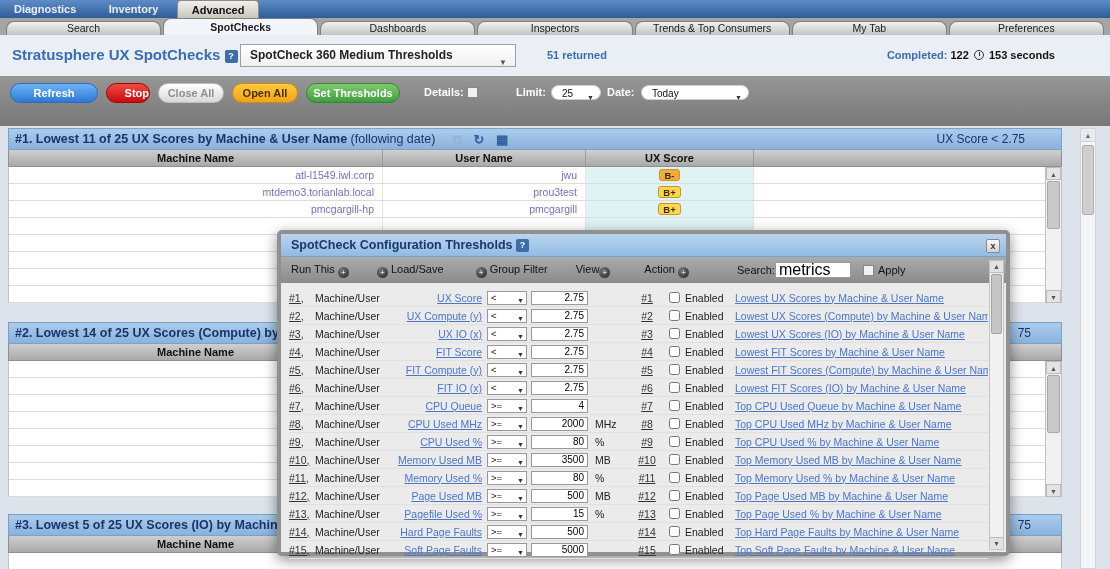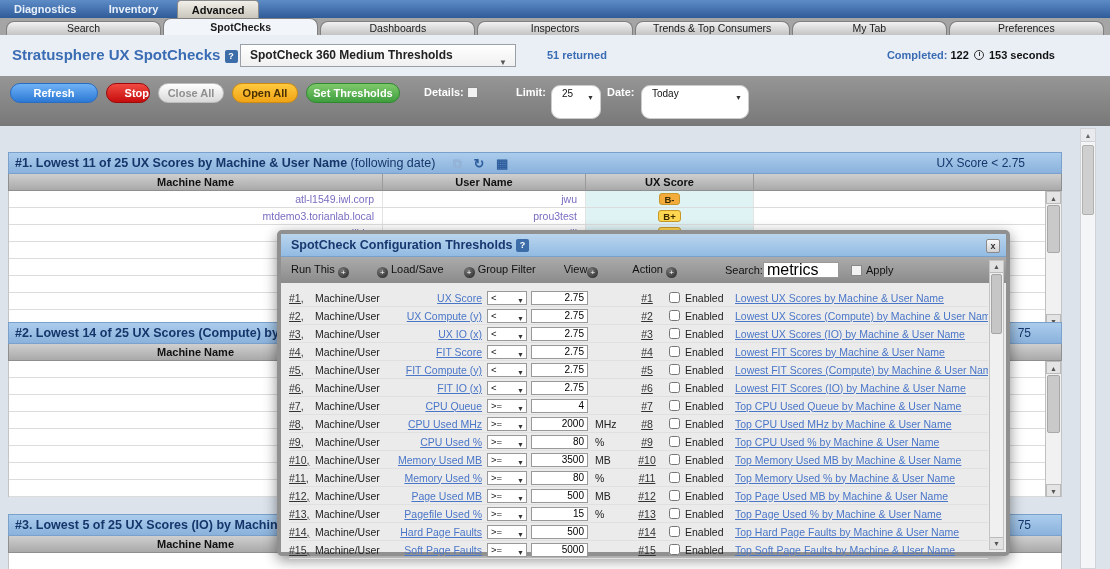--- a/index.html
+++ b/index.html
@@ -43,21 +43,21 @@
   #toolbar { position:absolute; left:0; top:76px; width:1110px; height:50px;
     background:linear-gradient(#969696,#787878); }
   .btn { position:absolute; top:7px; height:20px; border-radius:10px; font-size:11px; font-weight:bold;
     text-align:center; line-height:18px; border:1px solid; cursor:pointer; }
   #btn-refresh { left:10px; width:88px; background:linear-gradient(#6fb2f6,#2c79d5); border-color:#2a6cc0; color:#fff; }
   #btn-stop { left:106px; width:44px; background:linear-gradient(#f14a42,#c60d0d); border-color:#9d0808; color:#fff;text-align:right; }
   #btn-closeall { left:158px; width:66px; background:linear-gradient(#ffffff,#d9d9d9); border-color:#bdbdbd; color:#8f8f8f; }
   #btn-openall { left:232px; width:66px; background:linear-gradient(#ffc93e,#f0a417); border-color:#cf8c10; color:#4a3000; }
   #btn-setthresh { left:306px; width:94px; background:linear-gradient(#7fca6b,#3f9e3f); border-color:#2f8a2f; color:#fff; }
   .tb-label { position:absolute; top:10px; font-size:11px; font-weight:bold; color:#fff; }
-  .pill { position:absolute; top:9px; height:34px; background:#fff; border:1px solid #ccc; border-radius:9px;
+  .pill { position:absolute; top:9px; height:15px; background:#fff; border:1px solid #ccc; border-radius:9px;
     font-size:10px; color:#111; line-height:15px; padding:0 14px 0 10px; }
   .pill .arrow { position:absolute; right:6px; top:4px; font-size:7px; color:#333; }
   .checkbox { width:11px; height:11px; background:#f2f2f2; border:1px solid #888; display:inline-block; }
 
   
   #navlinks { position:absolute; left:10px; top:110px; font-size:8.5px; font-weight:bold;
     letter-spacing:.4px; color:#ededed; }
   .nav-link { color:#ededed; text-decoration:none; }
   .nav-link.active { color:#3c50cf; text-decoration:underline; }
   .nav-sep { color:#c9c9c9; margin:0 4px; }
@@ -226,21 +226,21 @@
     
       <span><a href="#" class="nav-link">TRACE ROUTE</a><span class="nav-sep">|</span></span>
     
       <span><a href="#" class="nav-link">VHOST</a><span class="nav-sep">|</span></span>
     
       <span><a href="#" class="nav-link">VMACHINE</a><span class="nav-sep">|</span></span>
     
   </div>
 </div>
 
-<div class="section" style="top:128px;margin-top:24px;">
+<div class="section" style="top:128px;">
   <div class="sec-header">
     <span>#1. Lowest 11 of 25 UX Scores by Machine &amp; User Name</span>
     <span class="suffix"> <span>(following date)</span></span>
     <span class="sec-icons">
       <span class="sec-icon popup-icon">⧉</span>
       <span class="sec-icon refresh-icon">↻</span>
       <span class="sec-icon grid-icon">▦</span>
     </span>
     <span class="sec-threshold" style="right:36px;padding-left:47px;">UX Score &lt; 2.75</span>
   </div>
@@ -362,21 +362,21 @@
 
 <div id="modal">
   <div id="modal-title">
     <span>SpotCheck Configuration Thresholds</span>
     <span class="help-icon">?</span>
     <div id="modal-close">x</div>
   </div>
   <div id="modal-toolbar">
     <span style="margin-left:10px;"><span>Run This</span> <span class="gear-icon">+</span></span>
     <span style="margin-left:28px;"><span class="gear-icon">+</span> <span>Load/Save</span></span>
-    <span style="margin-left:20px;"><span class="gear-icon">+</span> <span>Group Filter</span></span>
+    <span style="margin-left:32px;"><span class="gear-icon">+</span> <span>Group Filter</span></span>
     <span style="margin-left:28px;"><span>View</span><span class="gear-icon">+</span></span>
     <span style="margin-left:34px;"><span>Action</span> <span class="gear-icon">+</span></span>
     <span style="margin-left:48px;">Search:</span>
     <input id="modal-search-input" value="metrics" style="">
     <span class="checkbox" style="margin-left:12px;"></span>
     <span style="margin-left:4px;">Apply</span>
   </div>
   <div id="modal-body">
 
       <div class="m-row">

